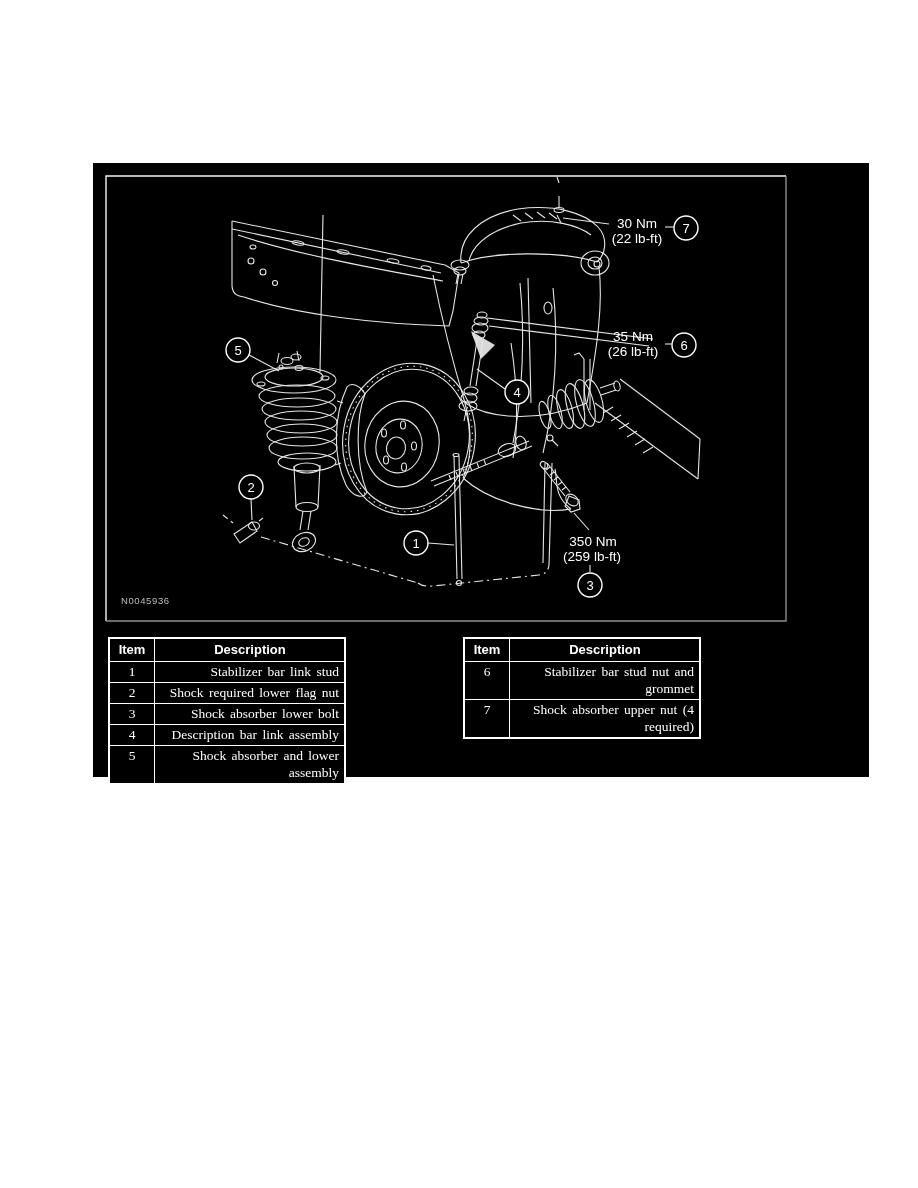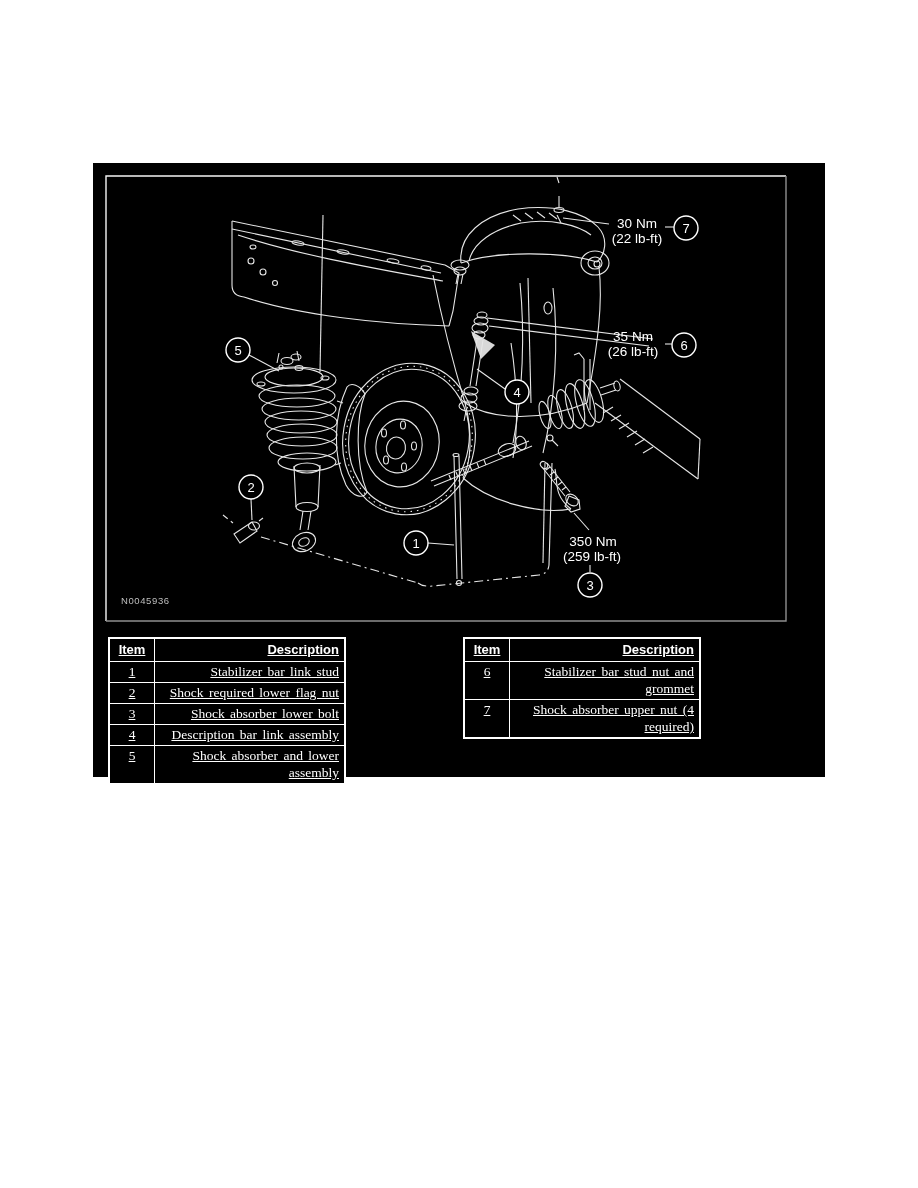--- a/index.html
+++ b/index.html
@@ -1,25 +1,25 @@
 <!DOCTYPE html>
 <html><head>
 <meta charset="utf-8">
 <style>
   html,body{margin:0;padding:0;background:#ffffff;}
   body{width:918px;height:1188px;position:relative;font-family:"Liberation Sans",sans-serif;}
   .page{position:absolute;left:0;top:0;width:918px;height:1188px;background:#ffffff;}
-  .figure-panel{position:absolute;left:93px;top:163px;width:732px;height:614px;background:#000000;}
+  .figure-panel{position:absolute;left:93px;top:163px;width:732px;height:614px;background:#000000;padding-left:44px;}
   .figure-panel svg{position:absolute;left:0;top:0;}
   .parts-table{position:absolute;border-collapse:collapse;background:#000000;color:#ffffff;
                border:2.5px solid #ffffff;table-layout:fixed;}
   .tbl-left{left:15px;top:474px;}
   .tbl-right{left:370px;top:474px;}
-  .parts-table th,.parts-table td{border:1.5px solid #ffffff;vertical-align:top;text-decoration:underline;}
-  .parts-table th{font:bold 13px/18px "Liberation Sans",sans-serif;padding:2px 5px 2px 6px;text-align:right;}
+  .parts-table th,.parts-table td{border:1.5px solid #ffffff;vertical-align:top;}
+  .parts-table th{font:bold 13px/18px "Liberation Sans",sans-serif;padding:2px 5px 2px 6px;text-align:center;}
   .parts-table th.col-item{width:40px;text-align:center;padding:2px 2px;}
   .parts-table td.cell-item{width:40px;text-align:center;font:13.5px/17px "Liberation Serif",serif;padding:1px 2px;}
   .parts-table td.cell-desc{width:178px;font:13.5px/17px "Liberation Serif",serif;padding:1px 5px 2px 6px;word-spacing:2px;text-align:right;}
   text{fill:#ffffff;}
   .torque-text{font:13.5px "Liberation Sans",sans-serif;}
   .callout-num{font:13px "Liberation Sans",sans-serif;}
   .figid{font:9.5px "Liberation Sans",sans-serif;fill:#bfbfbf;letter-spacing:.6px;}
 </style>
 </head>
 <body>

